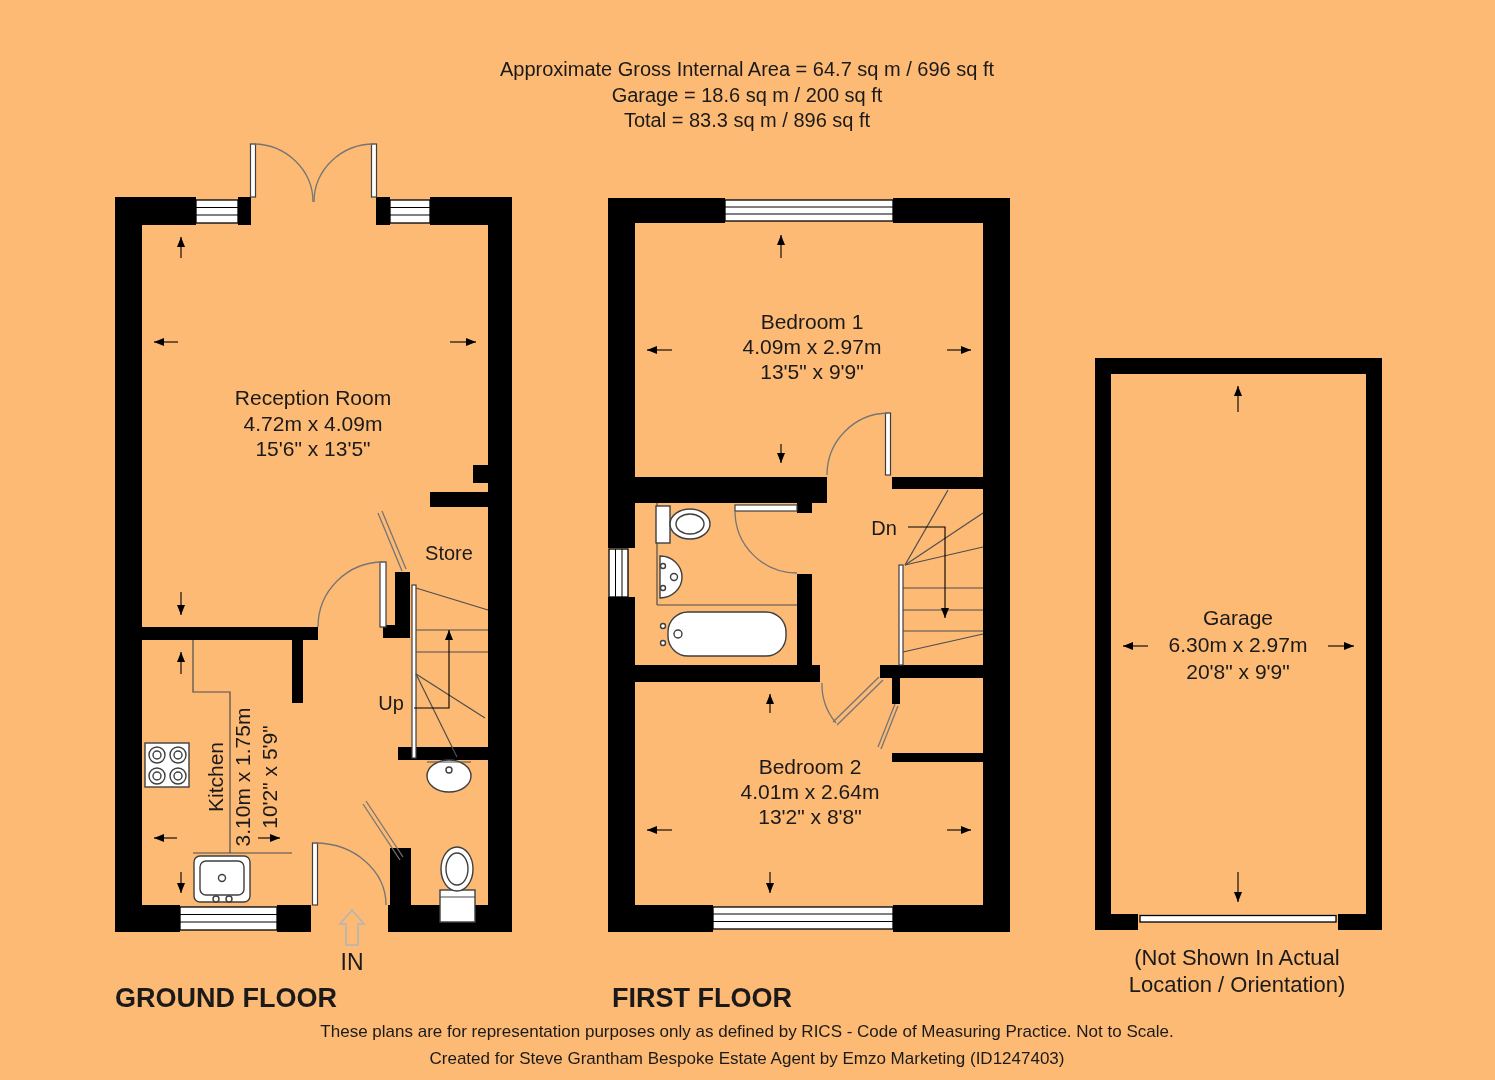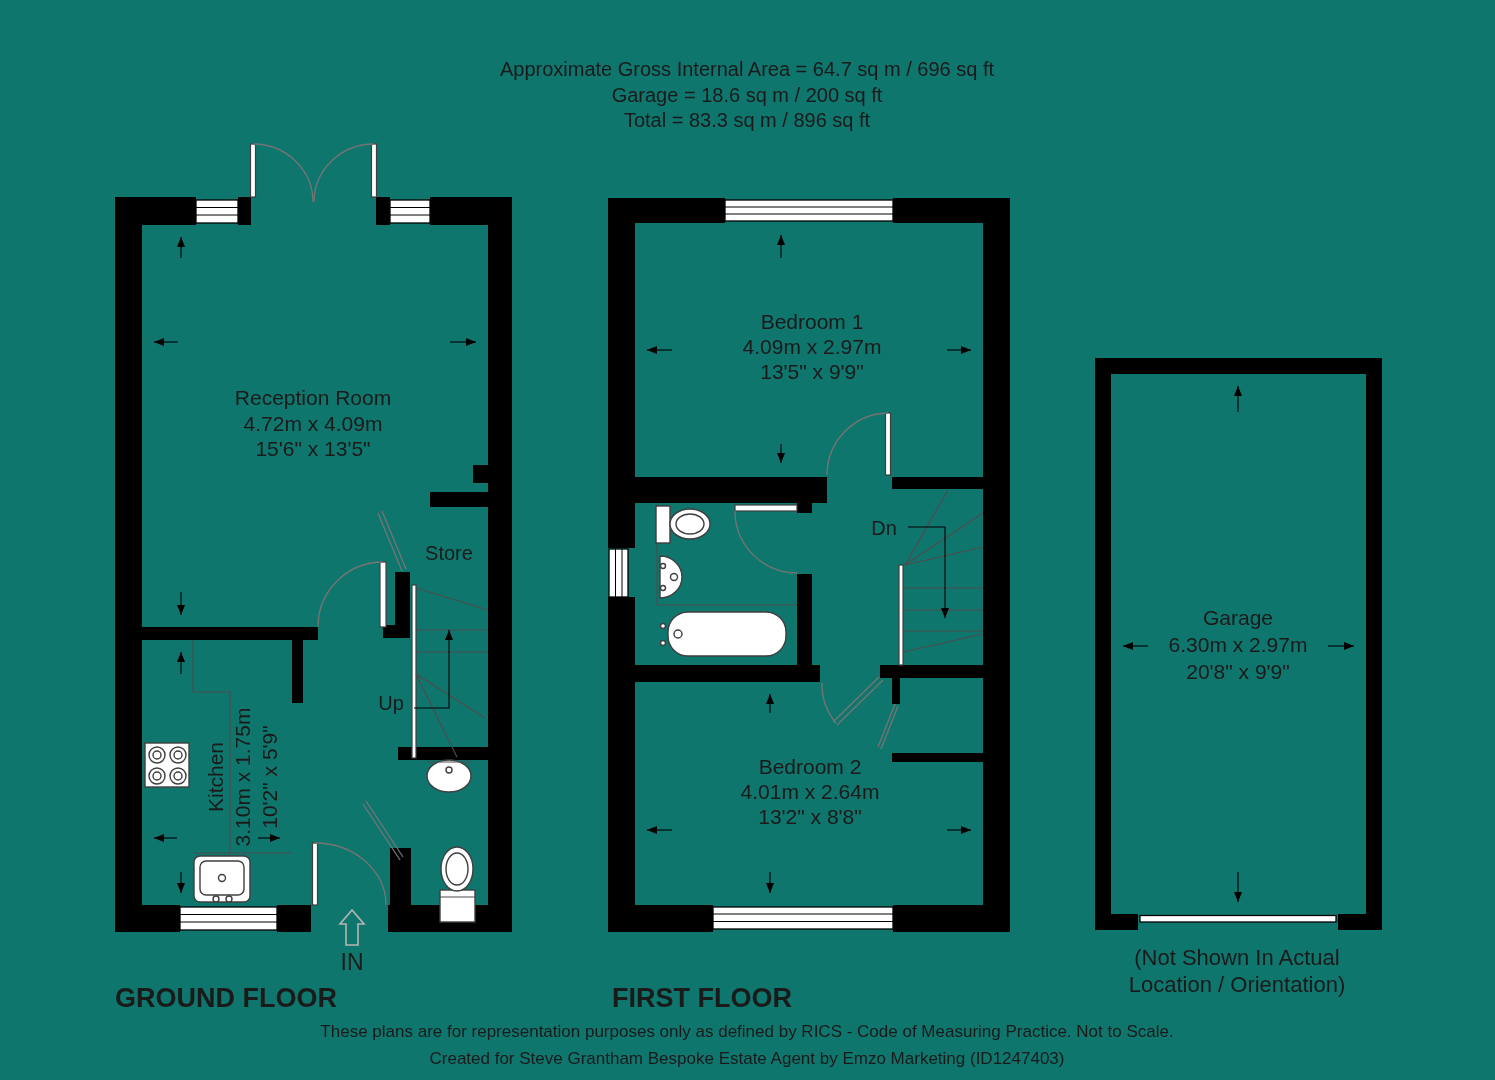--- a/index.html
+++ b/index.html
@@ -1,16 +1,16 @@
 <!DOCTYPE html>
 <html><head>
 <meta charset="utf-8">
 <style>
   html,body{margin:0;padding:0;background:#ffffff;}
-  .page{position:relative;width:1495px;height:1080px;background:#0f766e;overflow:hidden;
+  .page{position:relative;width:1495px;height:1080px;background:#fdba74;overflow:hidden;
         font-family:"Liberation Sans", sans-serif;}
   svg{position:absolute;left:0;top:0;}
   text{fill:#1a1a1a;font-family:"Liberation Sans", sans-serif;}
   .t-header{font-size:20px;}
   .t-room{font-size:21px;}
   .t-small{font-size:20px;}
   .t-in{font-size:23px;}
   .t-title{font-size:27px;font-weight:bold;}
   .t-note{font-size:22px;}
   .t-footer{font-size:17px;}

